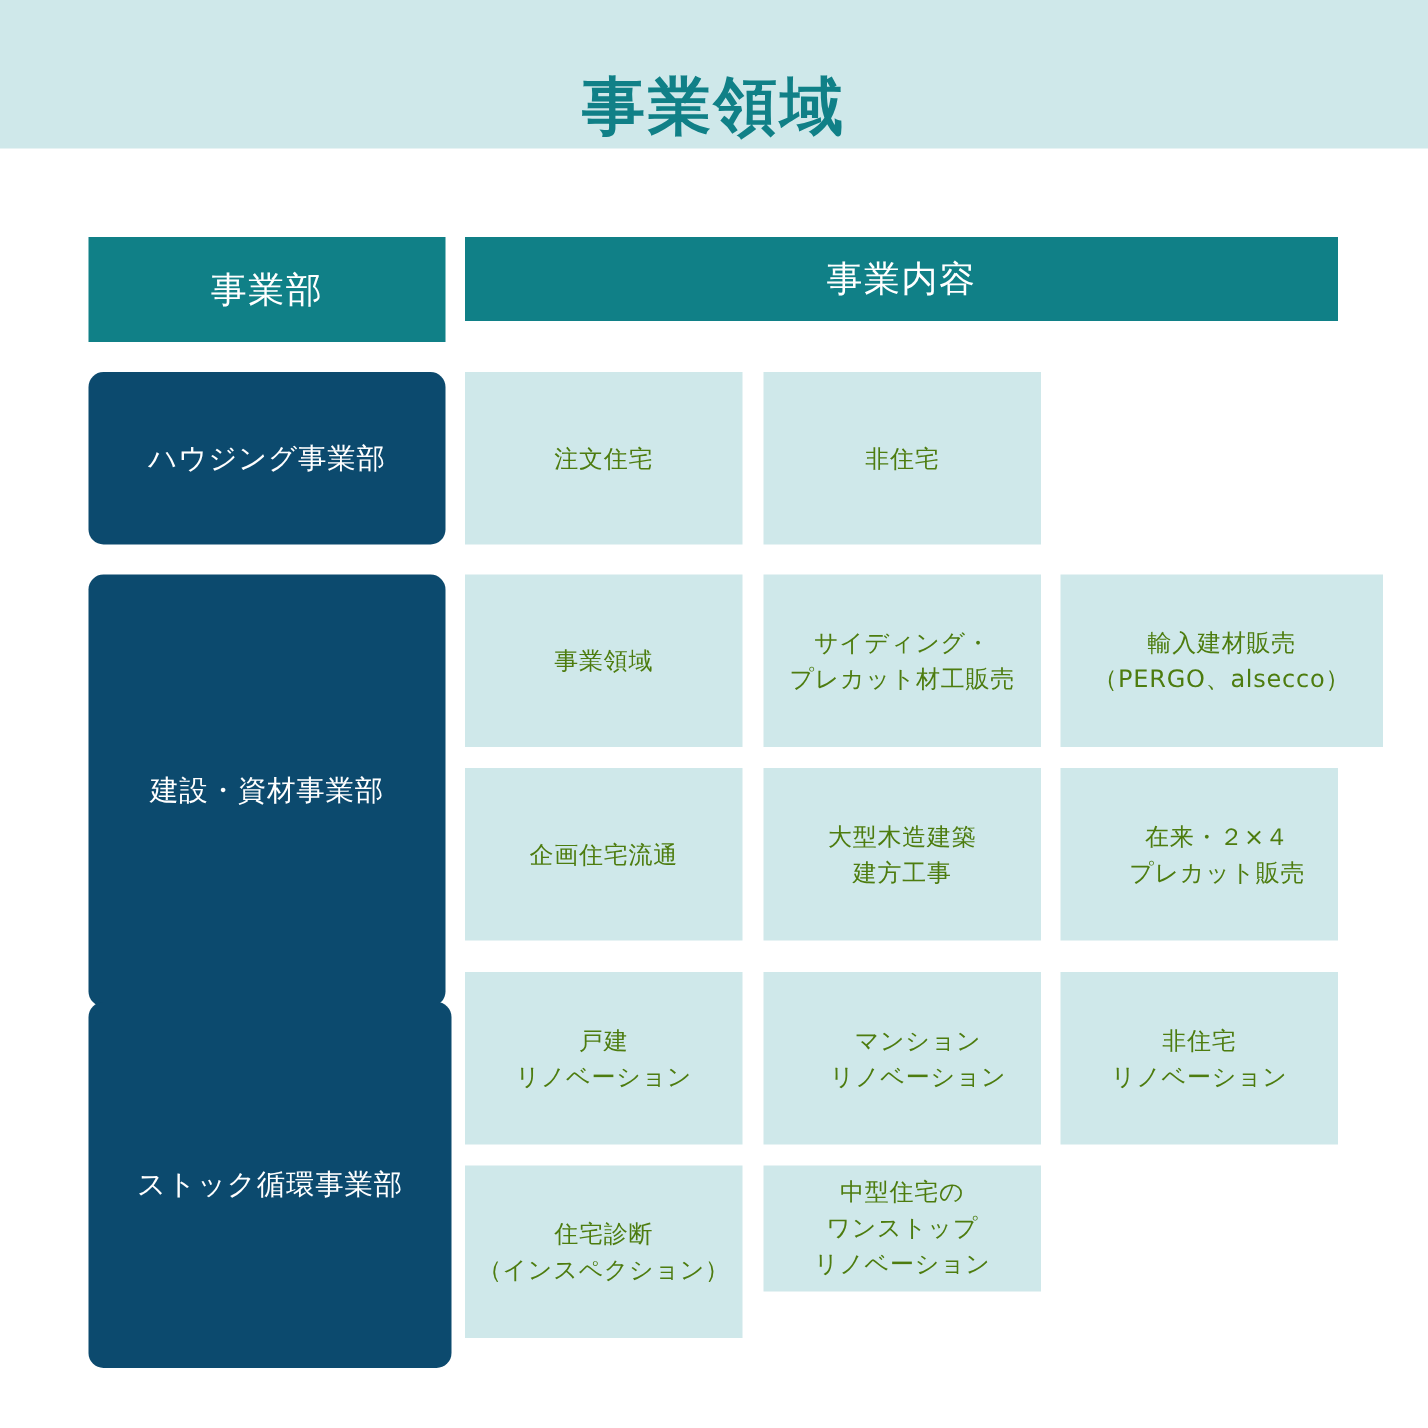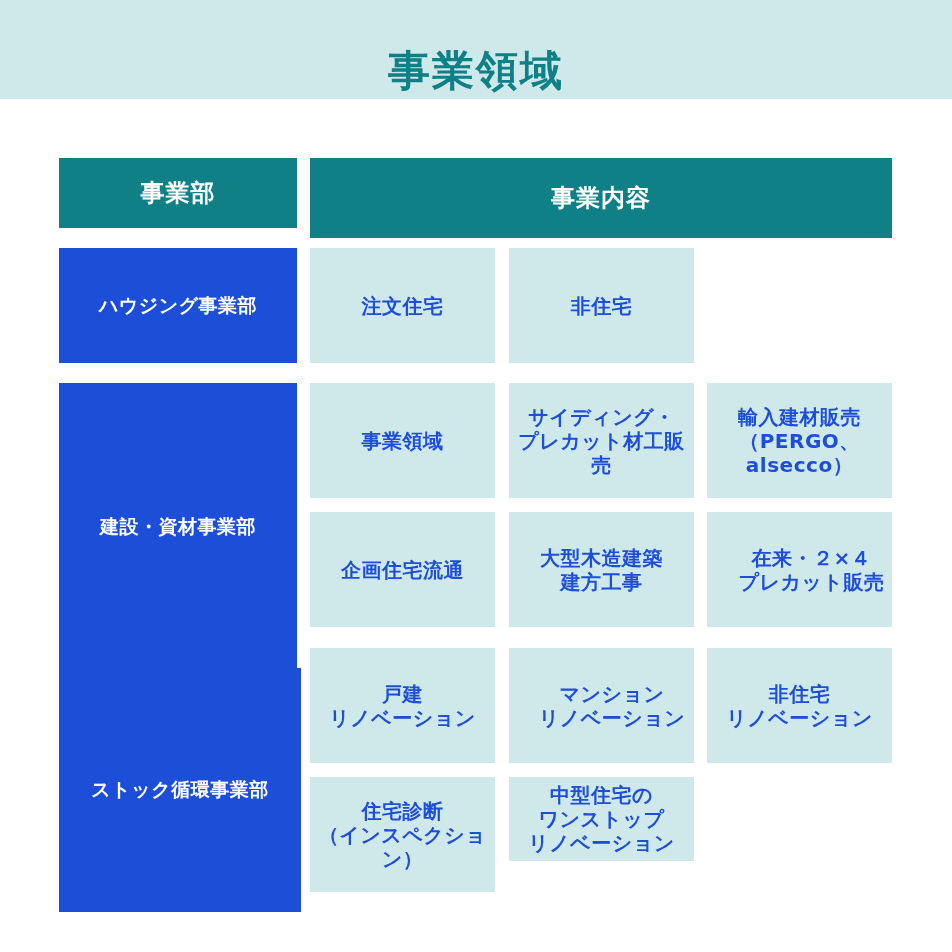--- a/index.html
+++ b/index.html
@@ -9,45 +9,45 @@
   }
   .banner {
     position: absolute; left: 0; top: 0; width: 952px; height: 99px;
     background: #cfe8ea; display: flex; align-items: flex-end; justify-content: center;
   }
   .banner-title {
     color: #108087; font-size: 42px; font-weight: bold; letter-spacing: 2px; margin-top: 4px;
   }
   .cell {
     position: absolute; box-sizing: border-box; display: flex; align-items: center; justify-content: center;
-    text-align: center; font-weight: bold; white-space: pre-line;
+    text-align: center; font-weight: normal; white-space: pre-line;
   }
   .hdr { background: #108087; color: #ffffff; font-size: 24px; letter-spacing: 1px; }
-  .dept { background: #1d4ed8; color: #ffffff; font-size: 19px; letter-spacing: 0.5px; }
-  .biz { background: #cfe8ea; color: #1d4ed8; font-size: 20px; line-height: 24px; letter-spacing: 0.5px; }
+  .dept { background: #0c4a6e; color: #ffffff; font-size: 19px; letter-spacing: 0.5px; border-radius: 10px; }
+  .biz { background: #cfe8ea; color: #4d7c0f; font-size: 16px; line-height: 24px; letter-spacing: 0.5px; }
 </style>
 </head>
 <body>
 
 <div class="banner">
   <div class="banner-title">事業領域</div>
 </div>
 
 <div class="cell hdr" style="left:59px; top:158px; width:238px; height:70px;">事業部</div>
-<div class="cell hdr" style="left:310px; top:158px; width:582px; height:80px;">事業内容</div>
+<div class="cell hdr" style="left:310px; top:158px; width:582px; height:56px;">事業内容</div>
 
 <div class="cell dept" style="left:59px; top:248px; width:238px; height:115px;">ハウジング事業部</div>
 <div class="cell biz" style="left:310px; top:248px; width:185px; height:115px;">注文住宅</div>
 <div class="cell biz" style="left:509px; top:248px; width:185px; height:115px;">非住宅</div>
 
 <div class="cell dept" style="left:59px; top:383px; width:238px; height:288px;">建設・資材事業部</div>
 <div class="cell biz" style="left:310px; top:383px; width:185px; height:115px;">事業領域</div>
 <div class="cell biz" style="left:509px; top:383px; width:185px; height:115px;">サイディング・
 プレカット材工販売</div>
-<div class="cell biz" style="left:707px; top:383px; width:185px; height:115px;">輸入建材販売
+<div class="cell biz" style="left:707px; top:383px; width:215px; height:115px;">輸入建材販売
 （PERGO、alsecco）</div>
 <div class="cell biz" style="left:310px; top:512px; width:185px; height:115px;">企画住宅流通</div>
 <div class="cell biz" style="left:509px; top:512px; width:185px; height:115px;">大型木造建築
 建方工事</div>
 <div class="cell biz" style="left:707px; top:512px; width:185px; height:115px;padding-left:24px;">在来・２×４
 プレカット販売</div>
 
 <div class="cell dept" style="left:59px; top:668px; width:242px; height:244px;">ストック循環事業部</div>
 <div class="cell biz" style="left:310px; top:648px; width:185px; height:115px;">戸建
 リノベーション</div>

